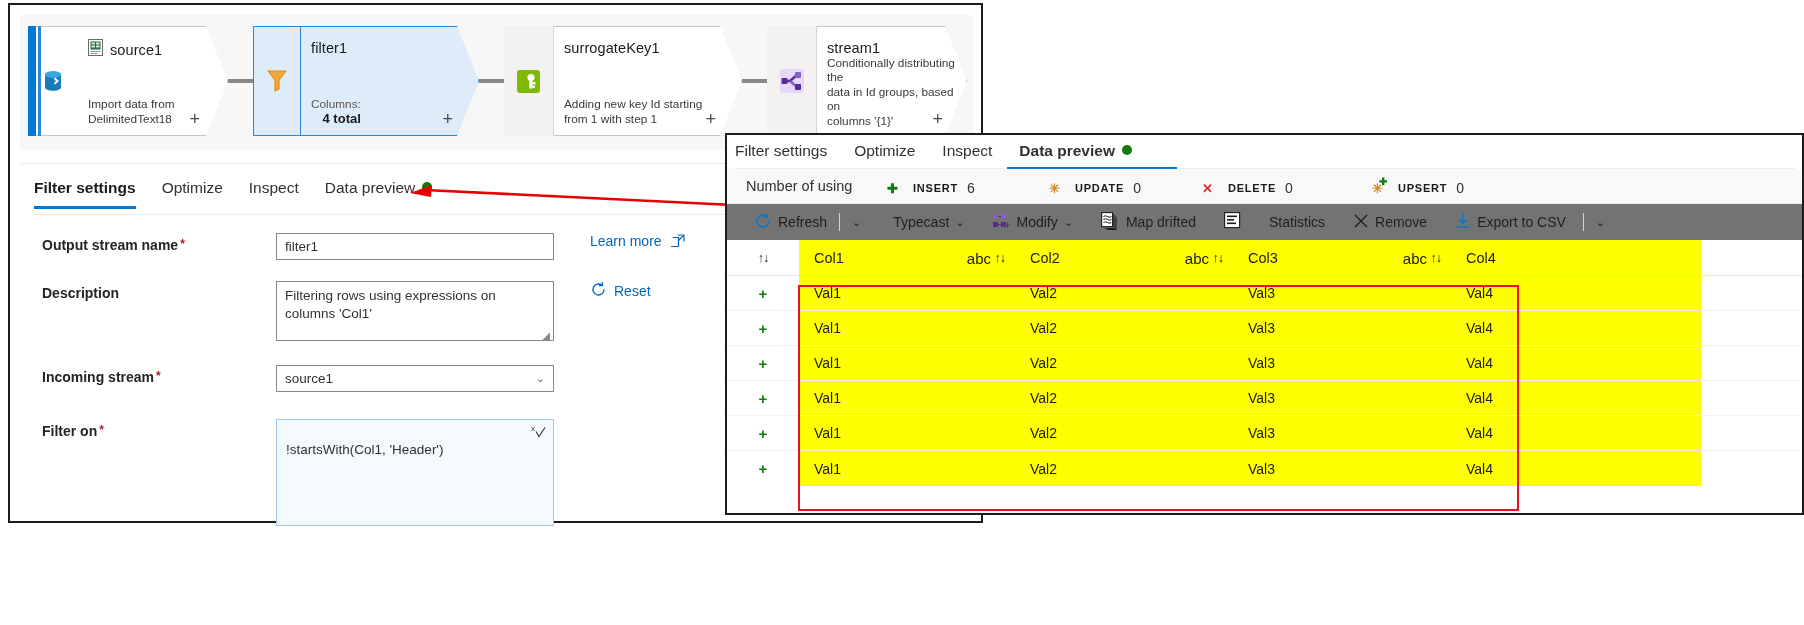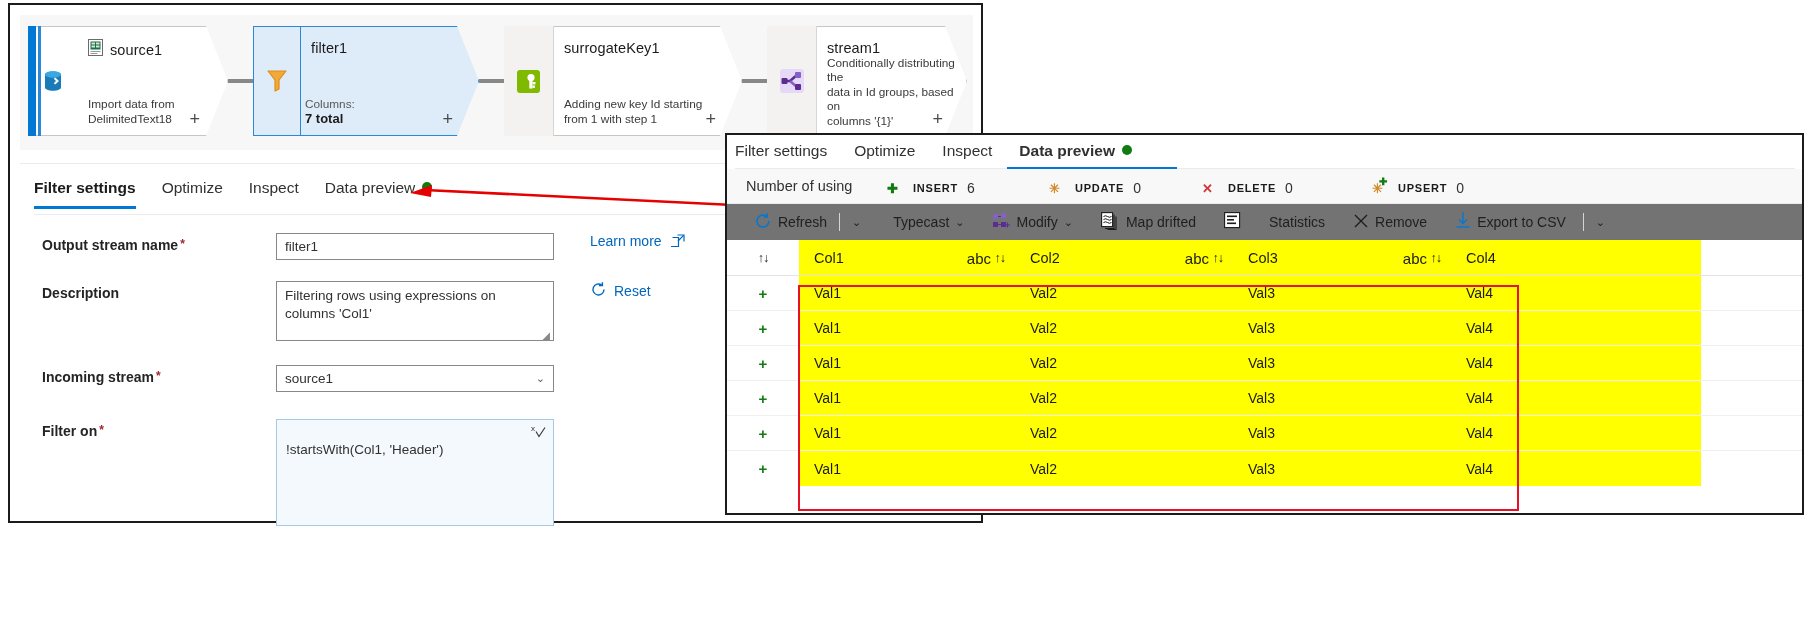--- a/index.html
+++ b/index.html
@@ -177,23 +177,23 @@
 
       <div class="node" style="left:233px;width:226px;">
         <div class="shape chev sel"></div>
         <div class="badge" style="width:48px;border-right:1px solid #2b88d8;box-sizing:border-box;">
           <svg width="24" height="26" viewBox="0 0 24 26">
               <path d="M3 3h18l-7 9v9l-4 2v-11z" fill="#f2a93b" stroke="#e08d17" stroke-width="1.2" stroke-linejoin="round"></path>
             </svg>
         </div>
         <div class="body" style="left:48px;">
           <div class="ttl">filter1</div>
-          <div class="sub" style="left:4px;">
+          <div class="sub" style="left:10px;text-align:right;">
             <div class="lbl">Columns:</div>
-            <div class="big">7 total</div>
+            <div class="big">4 total</div>
           </div>
         </div>
         <div class="plus" style="right:26px;bottom:8px;">+</div>
       </div>
 
       <div class="connector" style="left:459px;width:28px;"></div>
 
       <div class="node" style="left:484px;width:238px;">
         <div class="shape chev"></div>
         <div class="badge" style="width:50px;background:#f3f2f1;border-right:1px solid #d8d6d4;box-sizing:border-box;">

